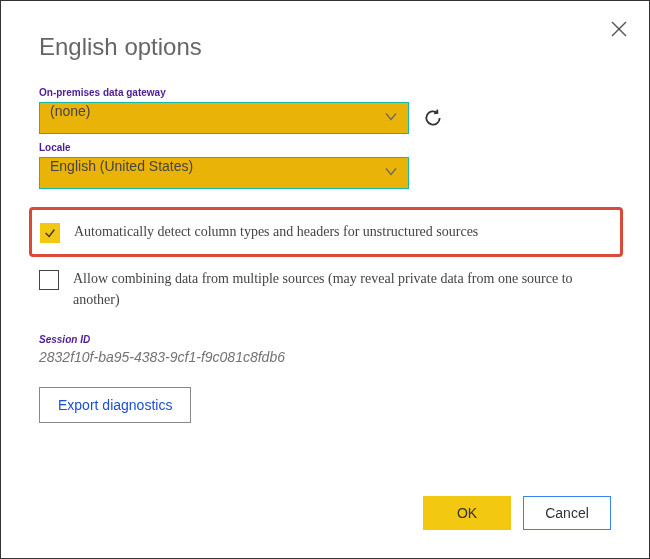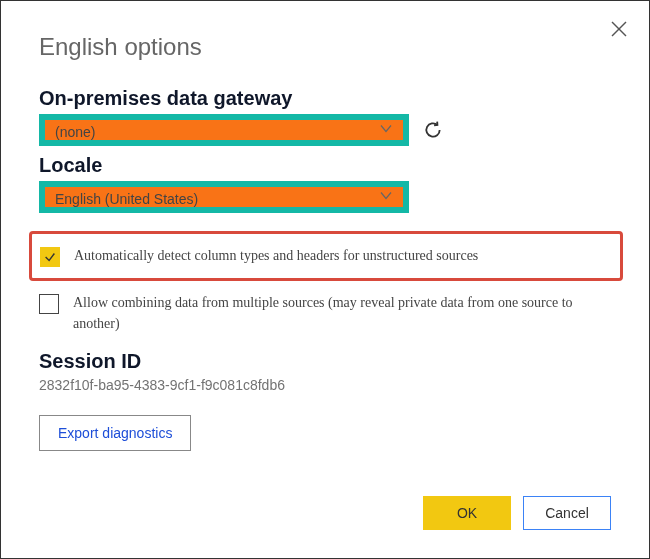--- a/index.html
+++ b/index.html
@@ -34,39 +34,39 @@
       color: #555;
     }
     .title {
       font-size: 24px;
       font-weight: 300;
       color: #666;
       margin-top: 10px;
       margin-bottom: 26px;
     }
     .field-label {
-      font-size: 20px;
+      font-size: 10px;
       font-weight: 600;
-      color: #0f172a;
+      color: #4c1d95;
       margin-bottom: 4px;
     }
     .gateway-row {
       display: flex;
       align-items: center;
       gap: 14px;
       margin-bottom: 8px;
     }
     .select {
       flex: 1;
       height: 32px;
-      border: 6px solid #14b8a6;
-      background: #f97316;
+      border: 1px solid #14b8a6;
+      background: #eab308;
       padding: 0 38px 0 10px;
       display: flex;
-      align-items: flex-end;
+      align-items: flex-start;
       position: relative;
       cursor: pointer;
       color: #444;
       max-width: 370px;
     }
     .select .chev {
       position: absolute;
       right: 10px;
       top: 50%;
       transform: translateY(-50%);
@@ -122,21 +122,22 @@
     }
     .box.checked svg {
       color: #333;
     }
     .plain-check {
       margin-top: 12px;
       padding: 0 0 0 0;
       font-family: Liberation Serif, serif;
     }
     .session {
-      margin-top: 16px;
+      margin-top: 24px;
+      font-style: italic;
     }
     .session .field-label {
       margin-bottom: 4px;
     }
     .session .value {
       color: #737373;
     }
     .export-btn {
       margin-top: 22px;
       height: 36px;

